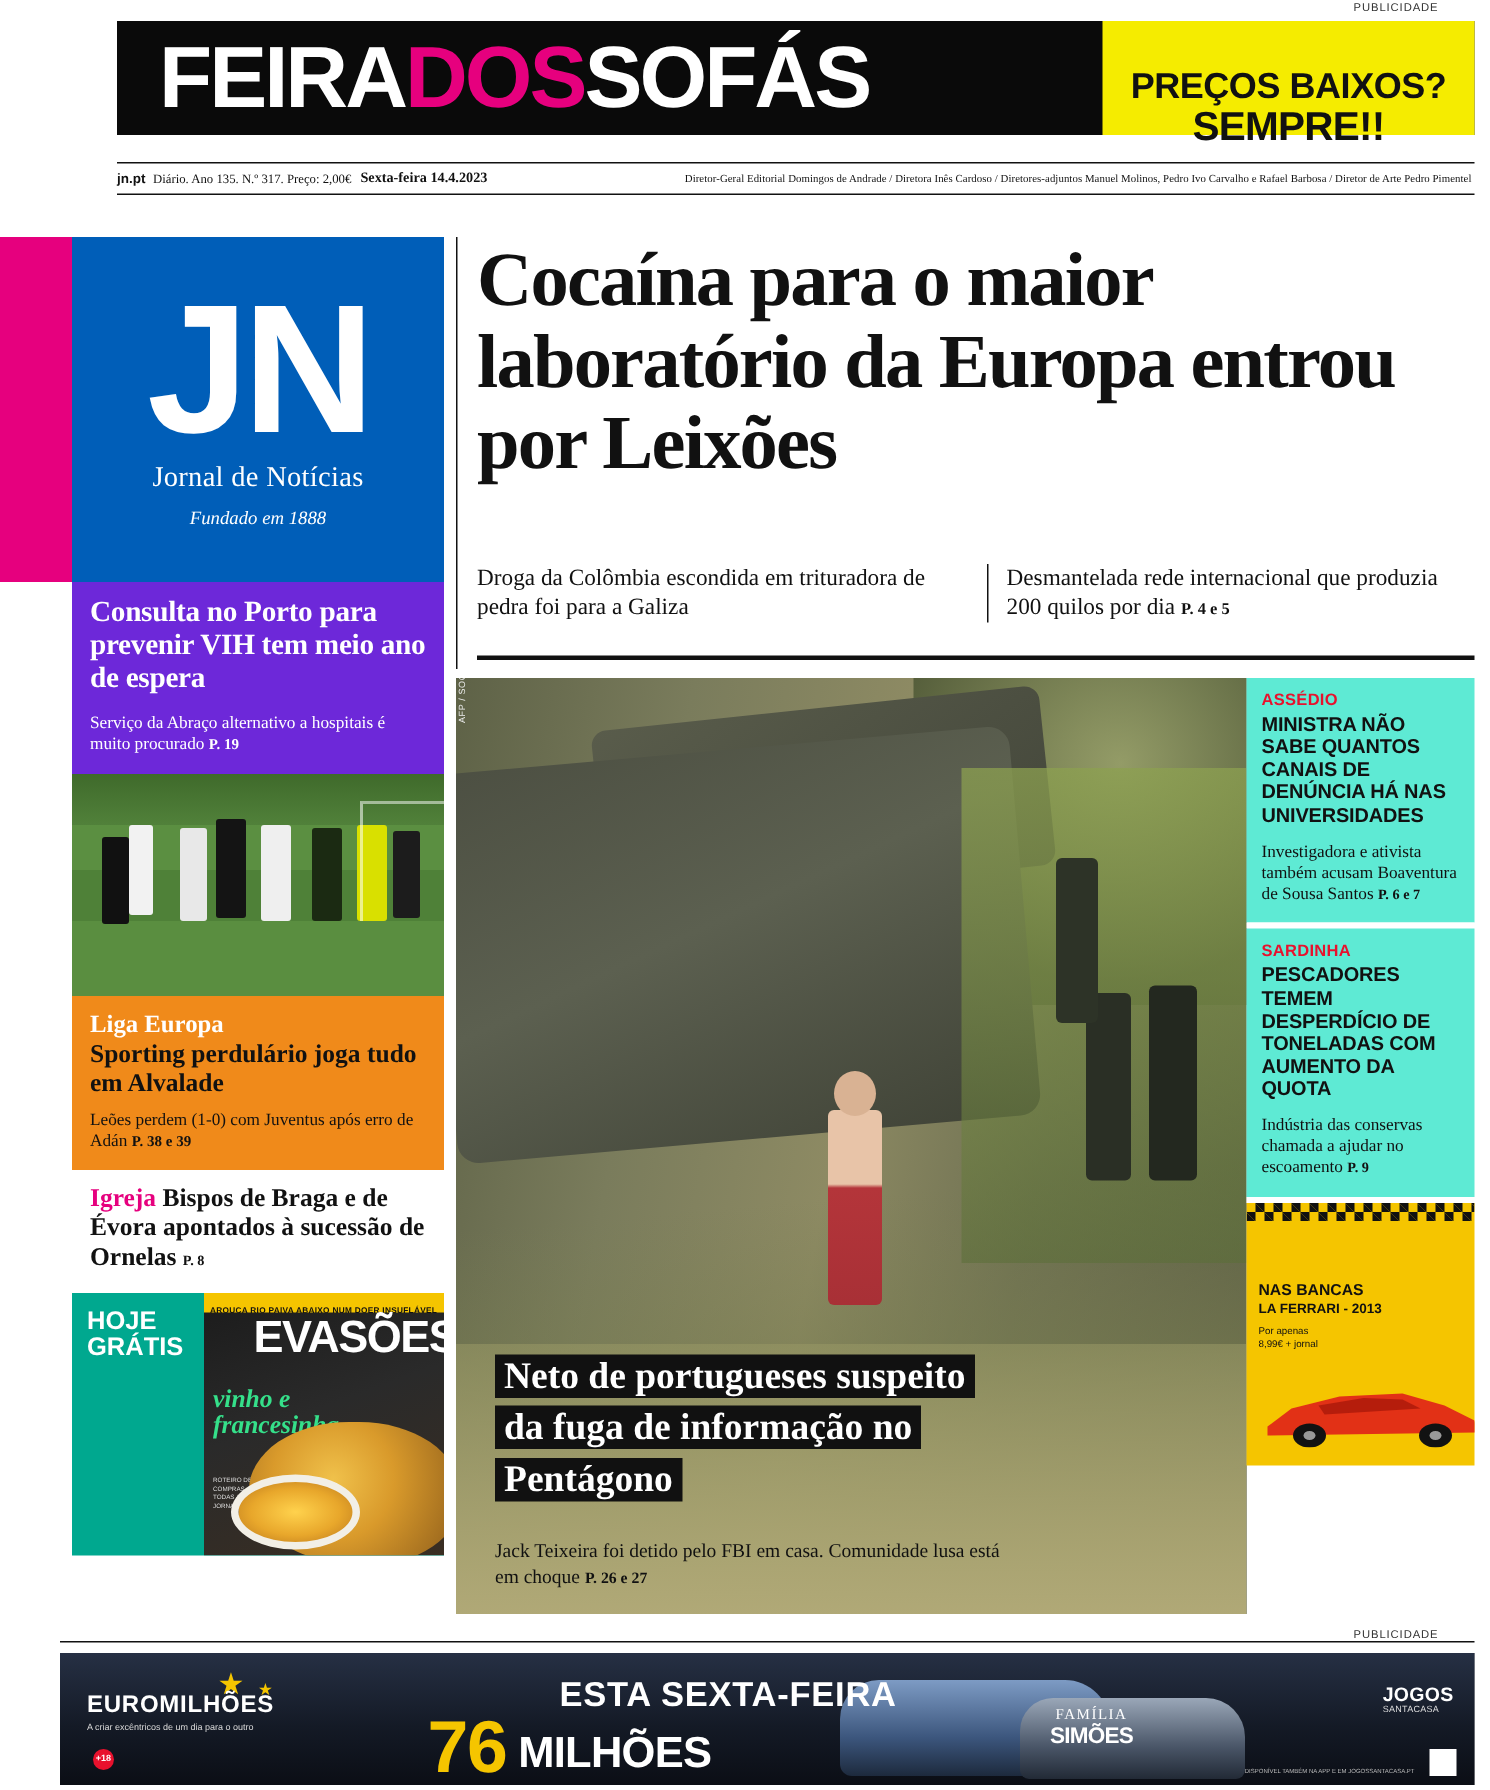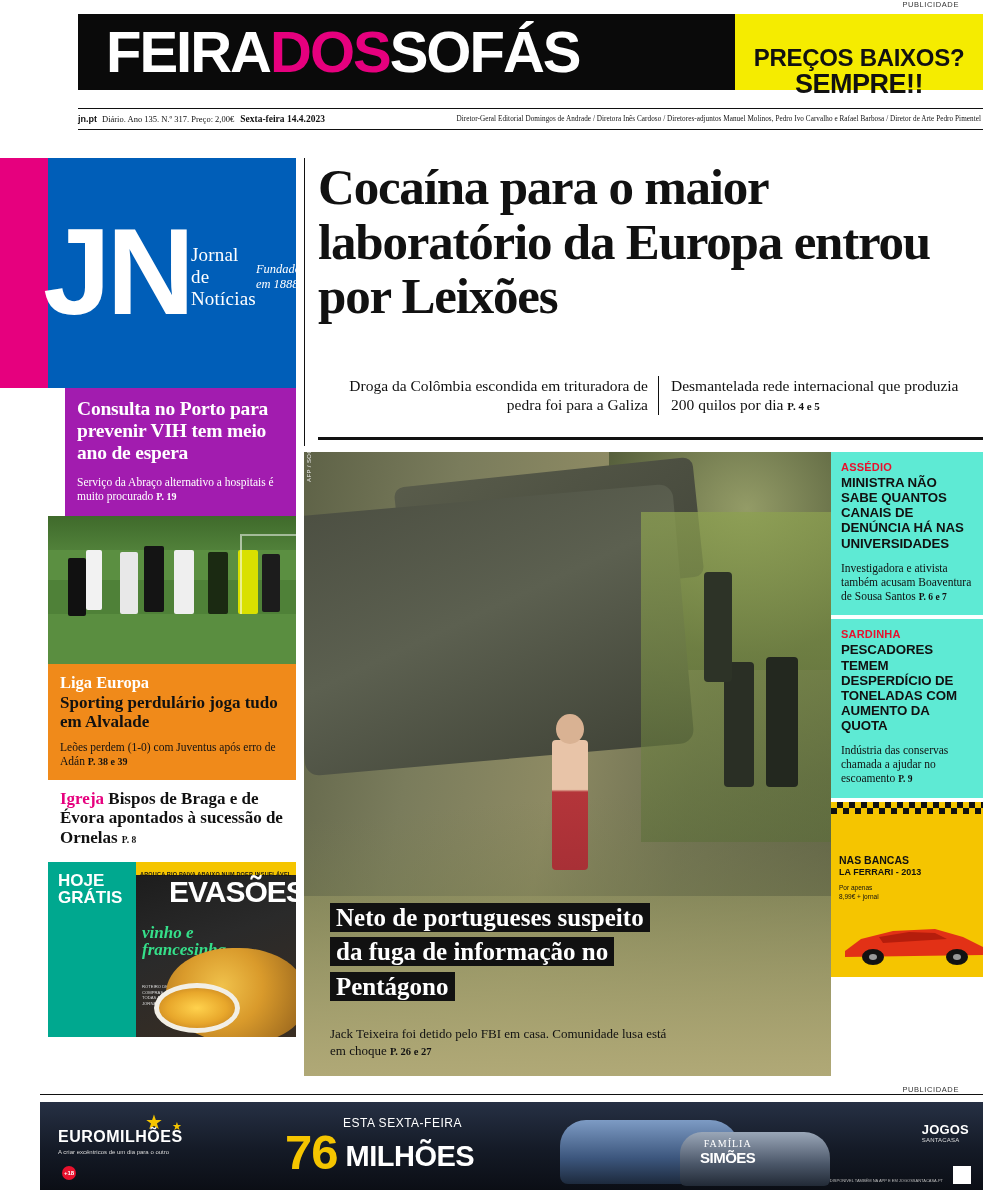--- a/index.html
+++ b/index.html
@@ -55,35 +55,35 @@
     margin-left: auto; font-size: 7.2px; letter-spacing: .05px; color: #111;
     padding-right: 2px;
   }
 
   
   .magenta-bar { position: absolute; left: 0; top: 158px; width: 48px; height: 230px; background: #e6007e; }
 
   
   .jn-box {
     position: absolute; left: 48px; top: 158px; width: 248px; height: 230px;
-    background: #005eb8; color: #fff; display: flex; flex-direction: row;
+    background: #005eb8; color: #fff; display: flex; flex-direction: column;
     align-items: center; justify-content: center;
   }
   .jn-box .jn {
     font-family: "Liberation Sans", sans-serif; font-weight: bold;
     font-size: 122px; line-height: .88; letter-spacing: -4px;
   }
   .jn-box .jn-sub {
     font-family: "Liberation Serif", serif; font-size: 19px; margin-top: 8px; letter-spacing: .2px;
   }
   .jn-box .jn-found { font-style: italic; font-size: 12.5px; margin-top: 8px; }
 
   
   .left-col { position: absolute; left: 48px; top: 388px; width: 248px; }
-  .box-red { background: #a21caf; color: #fff; padding: 10px 12px 12px 12px; margin-left: 17px; }
+  .box-red { background: #6d28d9; color: #fff; padding: 10px 12px 12px 12px; }
   .box-red h3 {
     font-family: "Liberation Serif", serif; font-weight: bold;
     font-size: 19.5px; line-height: 1.13; letter-spacing: -.2px;
   }
   .box-red p { font-size: 11.5px; line-height: 1.25; margin-top: 11px; }
   .box-red p b { font-weight: bold; font-size: 10px; }
 
   .photo-football {
     width: 248px; height: 148px; position: relative; overflow: hidden;
     background: linear-gradient(180deg,#4c7a32 0%,#5d9040 40%,#54823a 100%);
@@ -150,21 +150,21 @@
   .vrule { position: absolute; left: 304px; top: 158px; width: 1px; height: 288px; background: #111; }
   .headline {
     position: absolute; left: 318px; top: 160px; width: 665px;
     font-family: "Liberation Serif", serif; font-weight: bold;
     font-size: 51px; line-height: 1.07; letter-spacing: -1.2px; color: #111;
   }
   .subdeck {
     position: absolute; left: 318px; top: 376px; width: 665px;
     display: flex; font-size: 15.5px; line-height: 1.25; color: #111;
   }
-  .subdeck .c1 { width: 340px; padding-right: 10px; text-align: right; }
+  .subdeck .c1 { width: 340px; padding-right: 10px; }
   .subdeck .c2 { width: 320px; padding-left: 12px; border-left: 1px solid #111; }
   .subdeck b { font-weight: bold; font-size: 11px; }
   .hrule { position: absolute; left: 318px; top: 437px; width: 665px; height: 3px; background: #111; }
 
   
   .mainphoto {
     position: absolute; left: 304px; top: 452px; width: 527px; height: 624px;
     overflow: hidden; background: #6d6f5e;
   }
   .mp-credit {
@@ -258,21 +258,21 @@
     position: absolute; left: 40px; top: 1102px; width: 943px; height: 88px;
     background: linear-gradient(180deg,#1a1f2b 0%,#0d1017 100%); overflow: hidden;
   }
   .ad-road { position: absolute; inset: 0; background: linear-gradient(180deg,#263044 0%,#141a26 55%,#0b0e15 100%); }
   .ad-euro { position: absolute; left: 18px; top: 26px; color: #fff; font-family: "Liberation Sans", sans-serif; }
   .ad-euro .t1 { font-weight: bold; font-size: 16px; letter-spacing: .5px; }
   .ad-euro .t2 { font-size: 6px; margin-top: 3px; color: #d8d8d8; }
   .ad-star { position:absolute; left: 105px; top: 8px; color: #f5c500; font-size: 20px; }
   .ad-star2 { position:absolute; left: 132px; top: 18px; color: #f5c500; font-size: 11px; }
   .ad-mid { position: absolute; left: 245px; top: 14px; text-align: left; }
-  .ad-mid .line1 { font-family:"Liberation Sans",sans-serif; font-weight:normal; font-size: 12px; color:#fff; letter-spacing:.5px; margin-left:58px;}
+  .ad-mid .line1 { font-family:"Liberation Sans",sans-serif; font-weight:bold; font-size: 23px; color:#fff; letter-spacing:.5px; margin-left:88px;}
   .ad-num { display:flex; align-items:flex-end; }
   .ad-num .n { font-family:"Liberation Sans",sans-serif; font-weight:bold; font-size: 49px; color:#f5c500; line-height:.92; letter-spacing:-1px;}
   .ad-num .m { font-family:"Liberation Sans",sans-serif; font-weight:bold; font-size: 29px; color:#fff; margin-left:8px; margin-bottom:2px; letter-spacing:-.5px;}
   .ad-car {
     position: absolute; left: 520px; top: 18px; width: 180px; height: 64px;
     background: linear-gradient(180deg,#7d9bc4 0%,#3c567d 60%,#1d2a3d 100%);
     border-radius: 26px 30px 8px 8px;
   }
   .ad-car2 {
     position: absolute; left: 640px; top: 30px; width: 150px; height: 54px;

